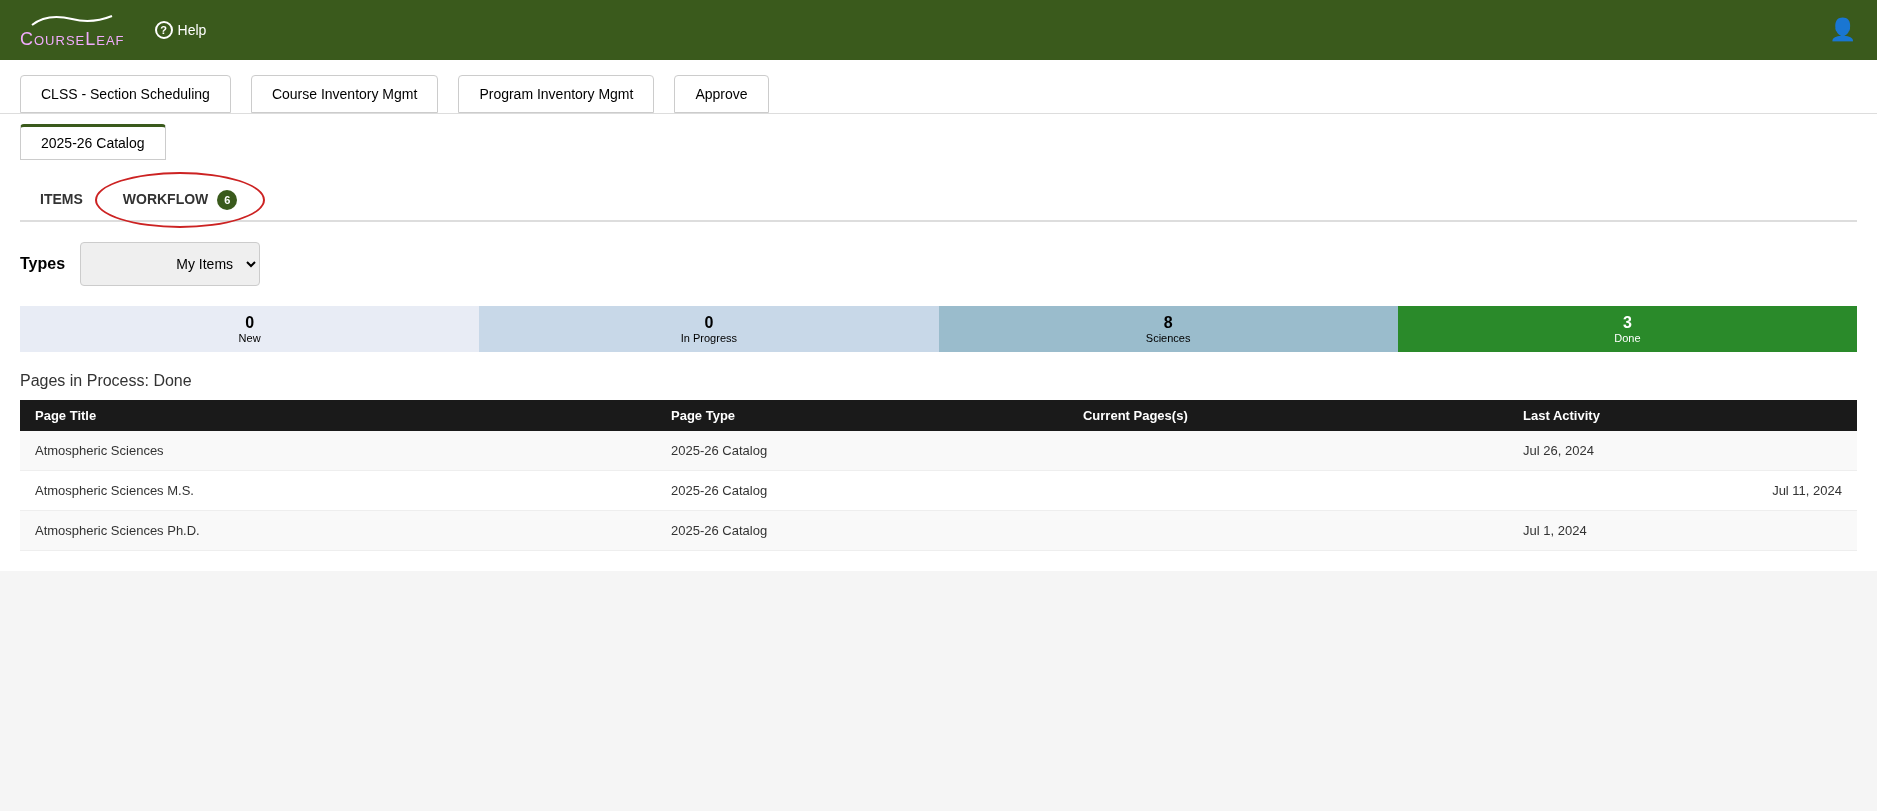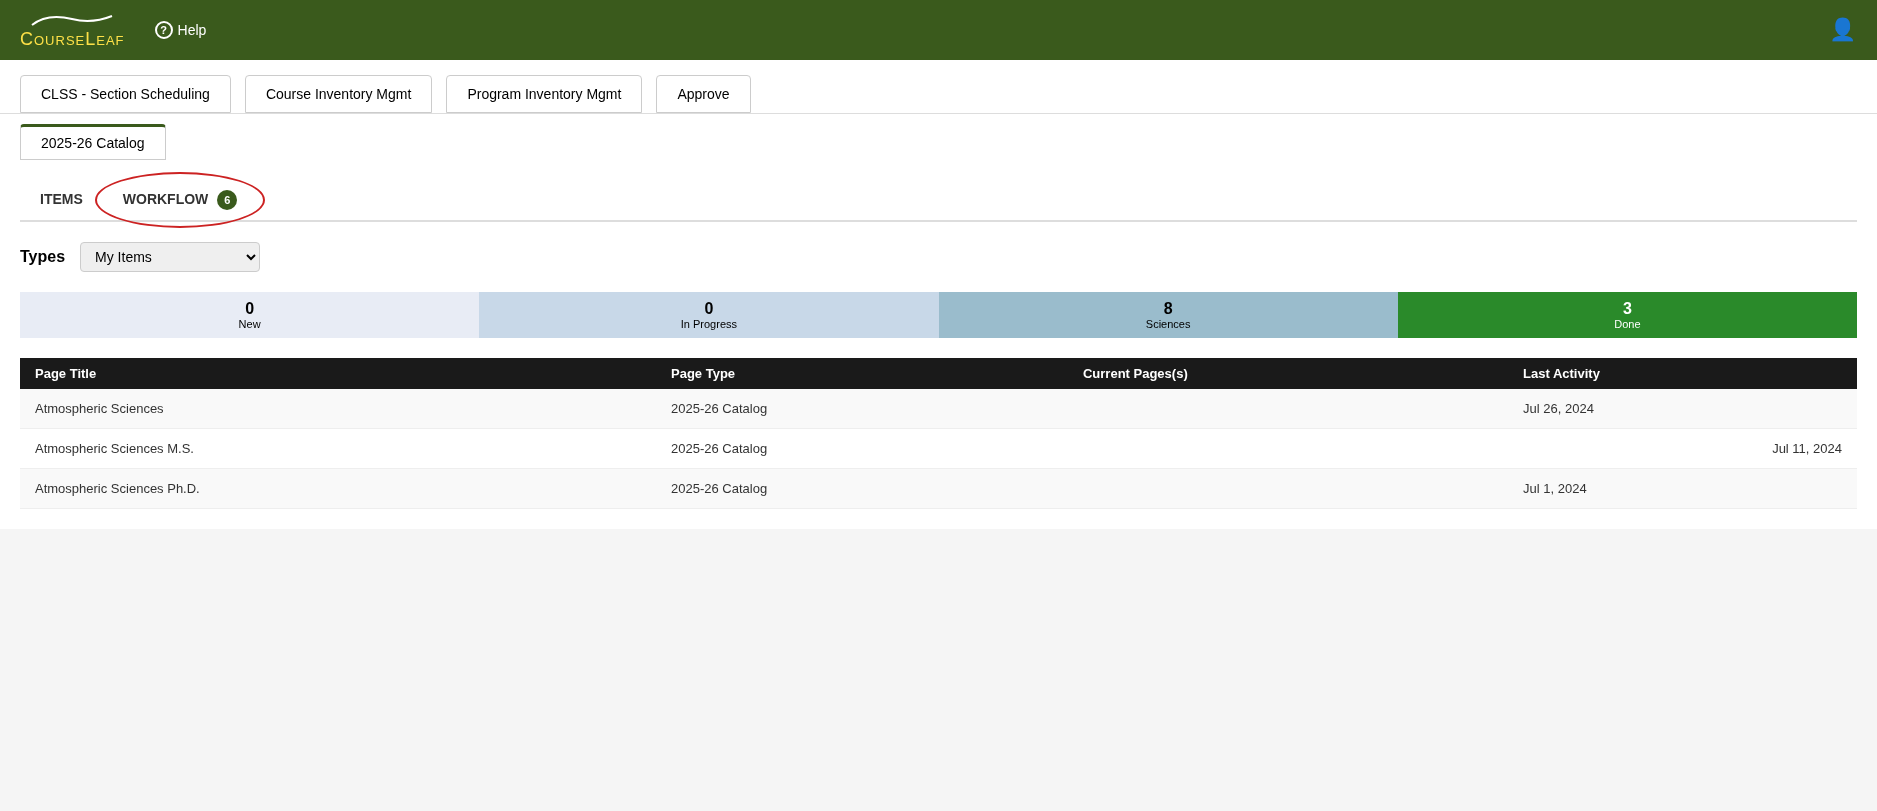--- a/index.html
+++ b/index.html
@@ -9,21 +9,21 @@
     .header {
       background: #3a5a1c;
       height: 60px;
       display: flex;
       align-items: center;
       padding: 0 20px;
       justify-content: space-between;
     }
     .header-left { display: flex; align-items: center; gap: 30px; }
     .logo { display: flex; flex-direction: column; align-items: center; color: white; }
-    .logo-text { font-size: 18px; letter-spacing: 1px; font-variant: small-caps; color: #fde047; }
+    .logo-text { font-size: 18px; letter-spacing: 1px; font-variant: small-caps; color: #f0abfc; }
     .help-btn {
       color: white;
       display: flex;
       align-items: center;
       gap: 5px;
       background: none;
       border: none;
       cursor: pointer;
       font-size: 14px;
     }
@@ -41,21 +41,21 @@
     }
 
     
     .nav-area {
       background: white;
       padding: 15px 20px 0 20px;
       border-bottom: 1px solid #ddd;
     }
     .nav-tabs-row {
       display: flex;
-      gap: 14px;
+      gap: 20px;
       flex-wrap: wrap;
     }
     .nav-tab {
       border: 1px solid #ccc;
       border-radius: 4px 4px 0 0;
       padding: 10px 20px;
       cursor: pointer;
       background: white;
       font-size: 14px;
       white-space: nowrap;
@@ -137,26 +137,27 @@
 
     
     .types-row {
       display: flex;
       align-items: center;
       gap: 15px;
       margin-bottom: 20px;
     }
     .types-label { font-size: 16px; font-weight: bold; }
     .types-select {
-      padding: 5px 10px;
+      padding: 12px 10px;
       border: 1px solid #ccc;
       border-radius: 4px;
       font-size: 14px;
       min-width: 180px;
       cursor: pointer;
+      text-align: right;
     }
 
     
     .status-bar {
       display: flex;
       width: 100%;
       margin-bottom: 20px;
     }
     .status-segment {
       flex: 1;
@@ -280,20 +281,21 @@
     <div class="status-segment status-pending">
       <span class="count">8</span>
       <span class="label">Sciences</span>
     </div>
     <div class="status-segment status-done">
       <span class="count">3</span>
       <span class="label">Done</span>
     </div>
   </div>
 
+  <div class="pages-heading">Pages in Process: Done</div>
 
   <table class="data-table">
     <thead>
       <tr>
         <th>Page Title</th>
         <th>Page Type</th>
         <th>Current Pages(s)</th>
         <th>Last Activity</th>
       </tr>
     </thead>

